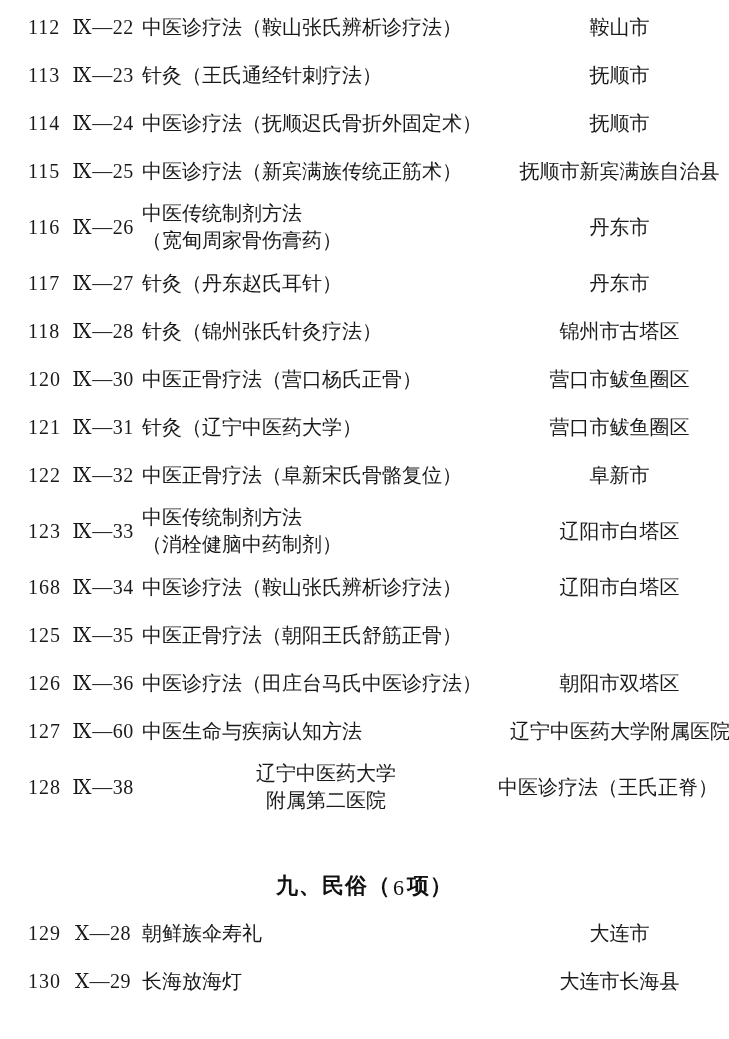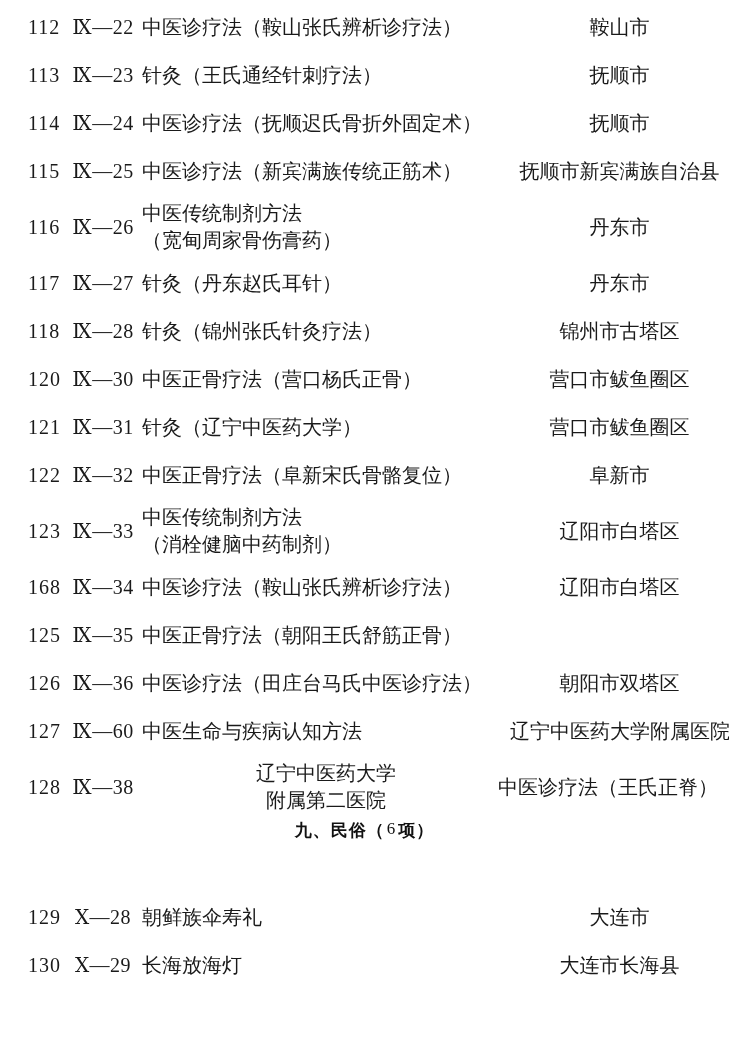--- a/index.html
+++ b/index.html
@@ -26,27 +26,27 @@
     font-size: 20px;
   }
   .row.double { height: 64px; }
   .cell { white-space: nowrap; }
   .c-no   { text-align: left; letter-spacing: 1px; }
   .c-code { text-align: center; letter-spacing: 0.5px; }
   .c-name { text-align: left; line-height: 27px; }
   .c-place{ text-align: center; line-height: 27px; margin-left: 12px; }
   .section-header {
     height: 74px;
-    margin: 0;
+    margin: 8px;
     display: flex;
-    align-items: flex-start;
+    align-items: flex-end;
     justify-content: center;
     font-family: "Liberation Sans", "DejaVu Sans", sans-serif;
     font-weight: bold;
-    font-size: 17px;
+    font-size: 22px;
     color: #111111;
     letter-spacing: 1px;
   }
   .hdr-num {
     font-family: "Liberation Serif", "DejaVu Serif", serif;
     font-weight: normal;
     padding: 0 2px;
   }
 </style>
 </head>

